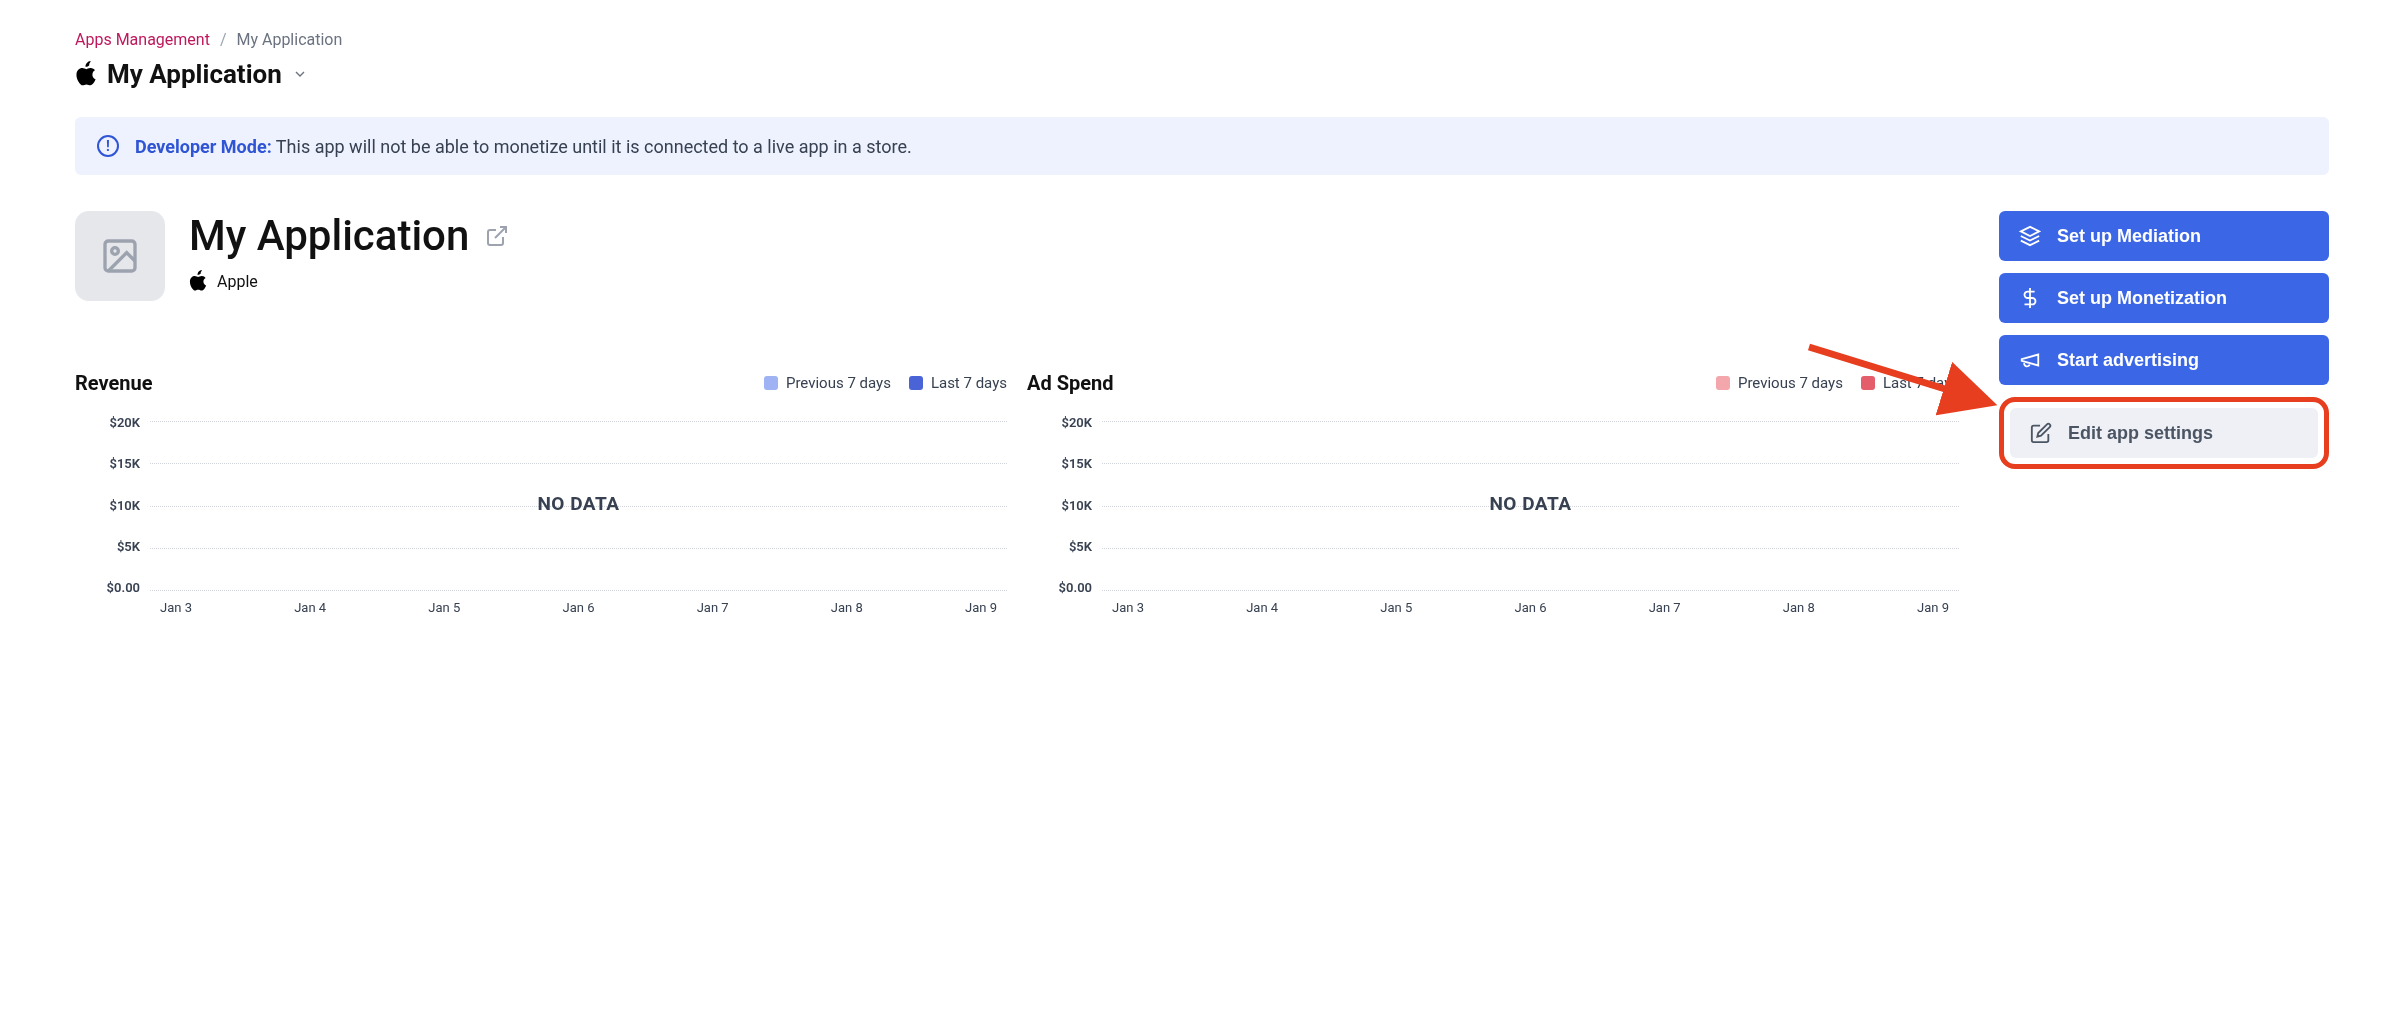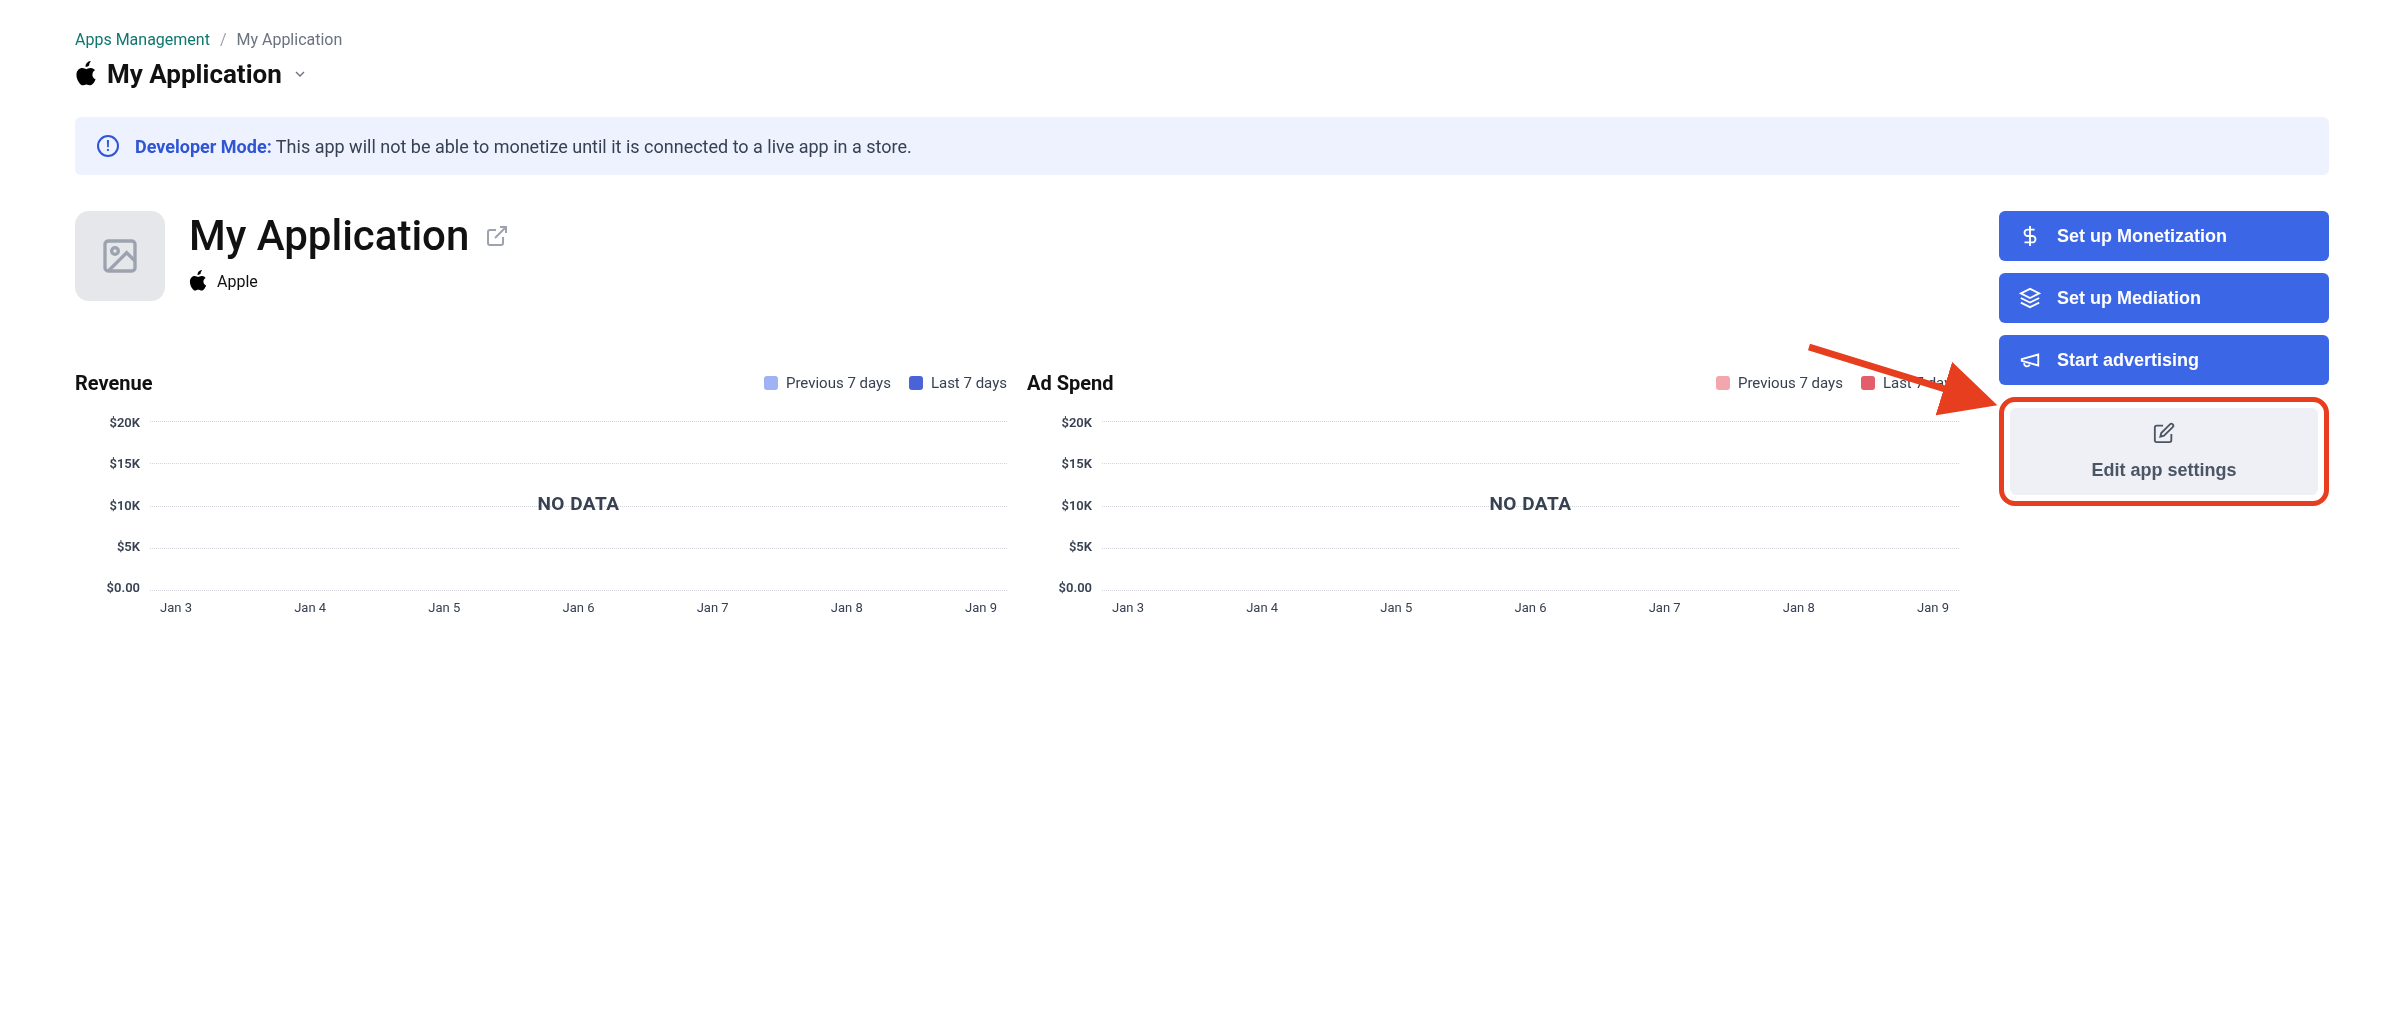--- a/index.html
+++ b/index.html
@@ -12,21 +12,21 @@
     }
     a { text-decoration: none; }
 
     
     .breadcrumb {
       font-size: 16px;
       color: #6b7280;
       margin-bottom: 10px;
     }
     .breadcrumb .sep { margin: 0 6px; color: #9ca3af; }
-    .breadcrumb .bc-link { color: #0f766e; }
+    .breadcrumb .bc-link { color: #be185d; }
     .breadcrumb .bc-current { color: #6b7280; }
 
     
     .app-selector {
       display: inline-flex;
       align-items: center;
       gap: 10px;
       font-size: 26px;
       font-weight: 700;
       cursor: pointer;
@@ -127,21 +127,21 @@
     .action-btn.secondary { background: #eef0f5; color: #4b5563; }
     .action-btn.secondary svg { stroke: #4b5563; fill: none; width: 22px; height: 22px; stroke-width: 2; }
 
     
     .highlight-box {
       border: 5px solid #e63e1e;
       border-radius: 16px;
       padding: 6px;
       position: relative;
     }
-    .highlight-box .action-btn { margin-bottom: 0; flex-direction: column; }
+    .highlight-box .action-btn { margin-bottom: 0; }
 
     
     .arrow {
       position: absolute;
       left: -200px;
       top: 128px;
       width: 200px;
       height: 80px;
       pointer-events: none;
     }
@@ -365,33 +365,33 @@
       <defs>
         <marker id="ah" markerWidth="8" markerHeight="8" refX="6" refY="4" orient="auto">
           <path d="M0,0 L8,4 L0,8 Z" fill="#e63e1e"></path>
         </marker>
       </defs>
       <line x1="10" y1="8" x2="185" y2="62" stroke="#e63e1e" stroke-width="7" marker-end="url(#ah)"></line>
     </svg>
 
     <button class="action-btn primary">
       <svg viewBox="0 0 24 24">
-          <line x1="12" y1="1" x2="12" y2="23"></line>
-          <path d="M17 5H9.5a3.5 3.5 0 0 0 0 7h5a3.5 3.5 0 0 1 0 7H6"></path>
-        </svg>
-      <span>Set up Monetization</span>
-    </button>
-
-    <button class="action-btn primary">
-      <svg viewBox="0 0 24 24">
           <polygon points="12 2 2 7 12 12 22 7 12 2"></polygon>
           <polyline points="2 17 12 22 22 17"></polyline>
           <polyline points="2 12 12 17 22 12"></polyline>
         </svg>
       <span>Set up Mediation</span>
+    </button>
+
+    <button class="action-btn primary">
+      <svg viewBox="0 0 24 24">
+          <line x1="12" y1="1" x2="12" y2="23"></line>
+          <path d="M17 5H9.5a3.5 3.5 0 0 0 0 7h5a3.5 3.5 0 0 1 0 7H6"></path>
+        </svg>
+      <span>Set up Monetization</span>
     </button>
 
     <button class="action-btn primary">
       <svg viewBox="0 0 24 24">
           <path d="M3 11l18-5v12L3 13v-2z"></path>
           <path d="M11.6 16.8a3 3 0 1 1-5.8-1.6"></path>
         </svg>
       <span>Start advertising</span>
     </button>
 

